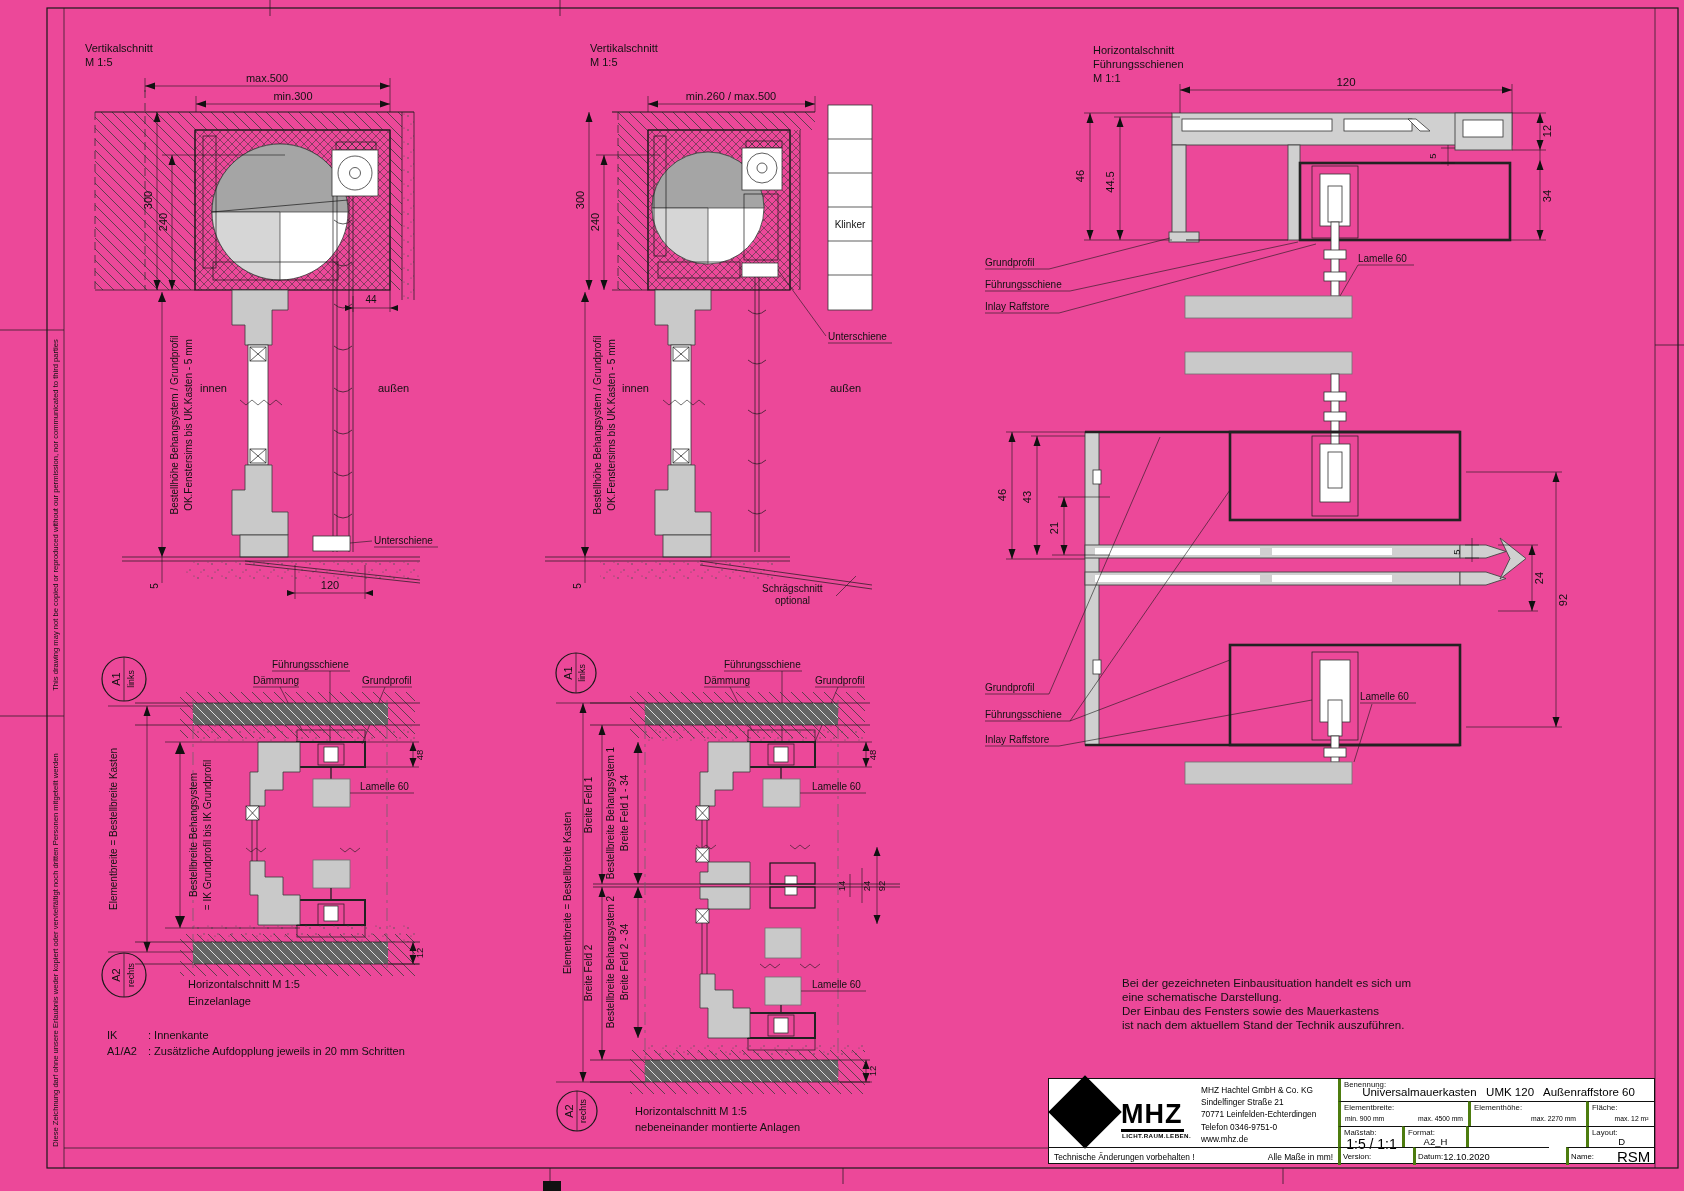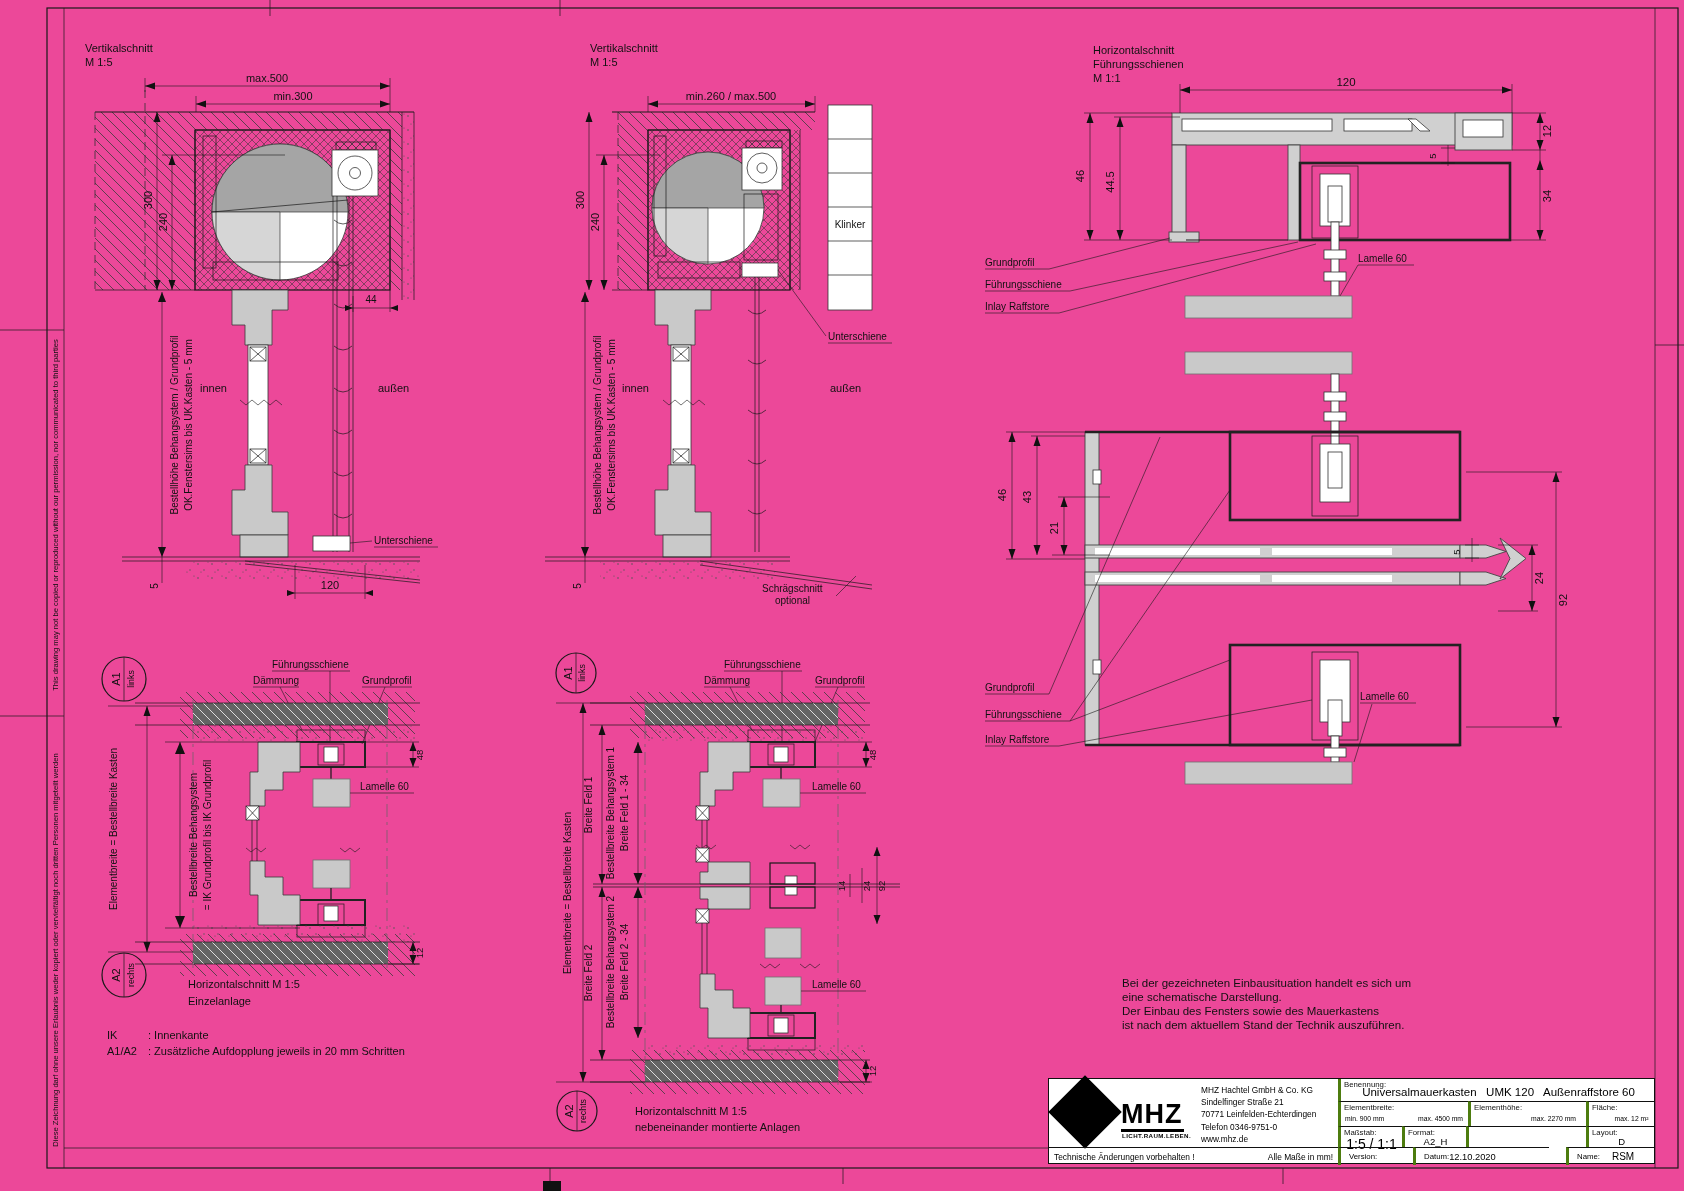--- a/index.html
+++ b/index.html
@@ -34,21 +34,21 @@
   .val-c{position:absolute;left:0;right:0;text-align:center;white-space:pre}
   .brand{display:flex;align-items:flex-start}
   .diamond{position:absolute;left:10px;top:7px;width:52px;height:52px;background:#000;
            transform:rotate(45deg)}
   .mhz{position:absolute;left:72px;top:22px;font-weight:bold;font-size:27px;
        letter-spacing:1px;color:#000;border-bottom:3.5px solid #000;line-height:1;padding:0 2px 1px 0}
   .tag{position:absolute;left:73px;top:53px;font-weight:bold;font-size:6.2px;letter-spacing:.4px}
   .addr{position:absolute;left:152px;top:5px;font-size:8.3px;line-height:12.2px;white-space:nowrap}
   .noterow{display:flex;justify-content:space-between;align-items:center;
            padding:0 5px;font-size:8.4px}
-  .inline-val{display:flex;align-items:center;padding:0 8px}
+  .inline-val{display:flex;align-items:center;padding:0 2px}
 </style>
 </head>
 <body>
 
 <div id="sheet">
 <svg id="cad" width="1684" height="1191" viewBox="0 0 1684 1191">
   <defs>
     <pattern id="pHatch" width="11" height="11" patternUnits="userSpaceOnUse">
       <path d="M-2,-2 L13,13" stroke="#3c3c3c" stroke-width=".8"></path>
     </pattern>
@@ -749,16 +749,16 @@
 
   <div class="cell bl bt inline-val" style="left:289px;top:68px;width:92px;height:18px">
     <span style="font-size:7.8px">Version:</span>
   </div>
   <div class="cell bl bt inline-val" style="left:364px;top:68px;width:136px;height:18px">
     <span style="font-size:7.8px">Datum:</span>
     <span style="font-size:9.3px;">12.10.2020</span>
   </div>
   <div class="cell bl bt inline-val" style="left:517px;top:68px;width:88.5px;height:18px">
     <span style="font-size:7.8px">Name:</span>
-    <span style="font-size:10px;margin-left:12px">RSM</span>
+    <span style="font-size:15px;margin-left:23px">RSM</span>
   </div>
 </div>
 </div>
 
 </body></html>

